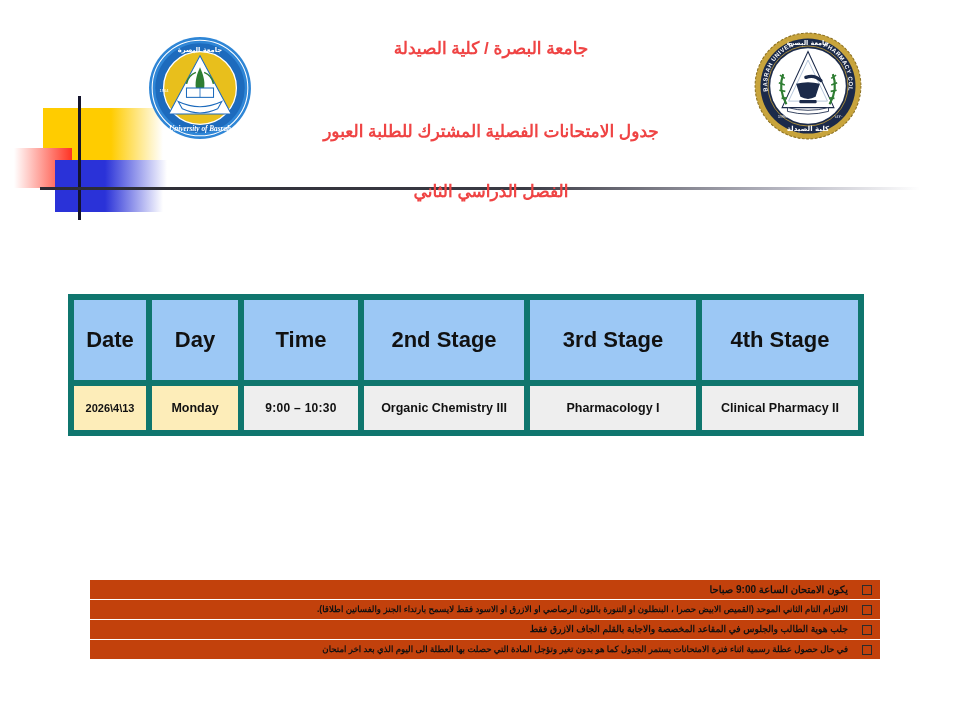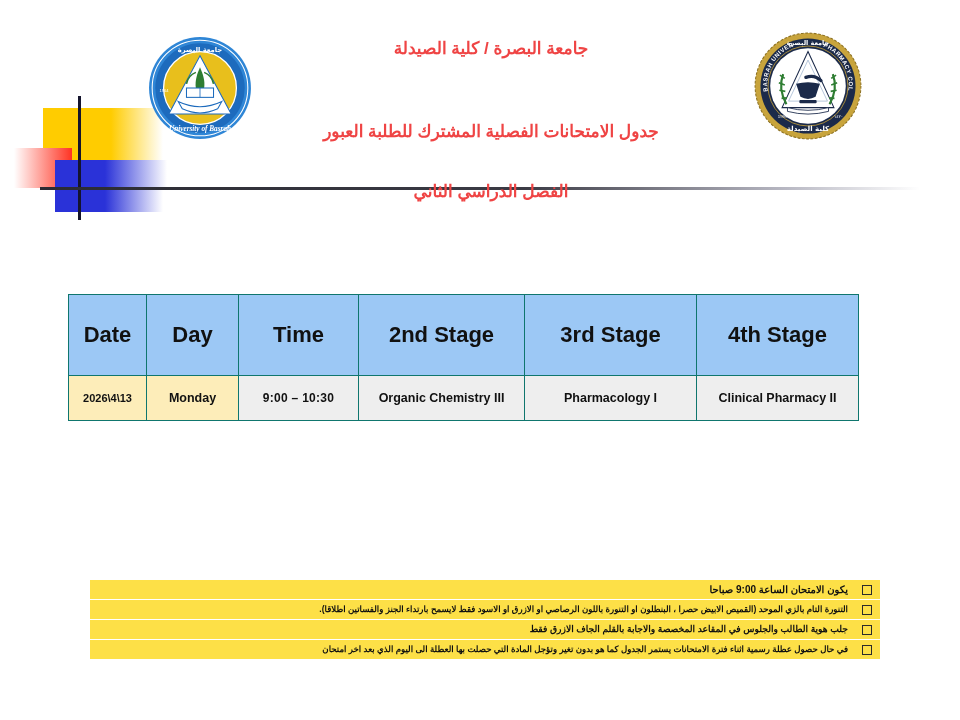--- a/index.html
+++ b/index.html
@@ -133,21 +133,21 @@
   
   #exam-table {
     position: absolute;
     left: 68px;
     top: 294px;
     width: 790px;
     border-collapse: collapse;
     table-layout: fixed;
   }
   #exam-table th, #exam-table td {
-    border: 1px solid #0f766e;
+    border: 6px solid #0f766e;
     text-align: center;
     color: #111111;
     font-weight: bold;
   }
   #exam-table th {
     background: #9cc8f5;
     height: 78px;
     font-size: 22px;
   }
   #exam-table td {
@@ -171,21 +171,21 @@
   .col-s4    { width: 162px; }
 
   
   #notes {
     position: absolute;
     left: 90px;
     top: 580px;
     width: 790px;
   }
   .note-row {
-    background: #fde047;
+    background: #c2410c;
     direction: rtl;
     display: flex;
     align-items: center;
     justify-content: flex-start;
     padding: 0 8px 0 4px;
     margin-bottom: 1px;
     height: 19px;
     box-sizing: border-box;
   }
   .note-bullet {
@@ -308,21 +308,21 @@
   </tbody>
 </table>
 
 <div id="notes">
   <div class="note-row r1">
     <span class="note-bullet"></span>
     <span class="note-text">يكون الامتحان الساعة 9:00 صباحا</span>
   </div>
   <div class="note-row r2">
     <span class="note-bullet"></span>
-    <span class="note-text">التنورة التام بالزي الموحد (القميص الابيض حصرا ، البنطلون او التنورة باللون الرصاصي او الازرق او الاسود فقط لايسمح بارتداء الجنز والفساتين اطلاقا).</span>
+    <span class="note-text">الالتزام التام الثاني الموحد (القميص الابيض حصرا ، البنطلون او التنورة باللون الرصاصي او الازرق او الاسود فقط لايسمح بارتداء الجنز والفساتين اطلاقا).</span>
   </div>
   <div class="note-row r3">
     <span class="note-bullet"></span>
     <span class="note-text">جلب هوية الطالب والجلوس في المقاعد المخصصة والاجابة بالقلم الجاف الازرق فقط</span>
   </div>
   <div class="note-row r4">
     <span class="note-bullet"></span>
     <span class="note-text">في حال حصول عطلة رسمية اثناء فترة الامتحانات يستمر الجدول كما هو بدون تغير وتؤجل المادة التي حصلت بها  العطلة الى اليوم الذي بعد اخر امتحان</span>
   </div>
 </div>

